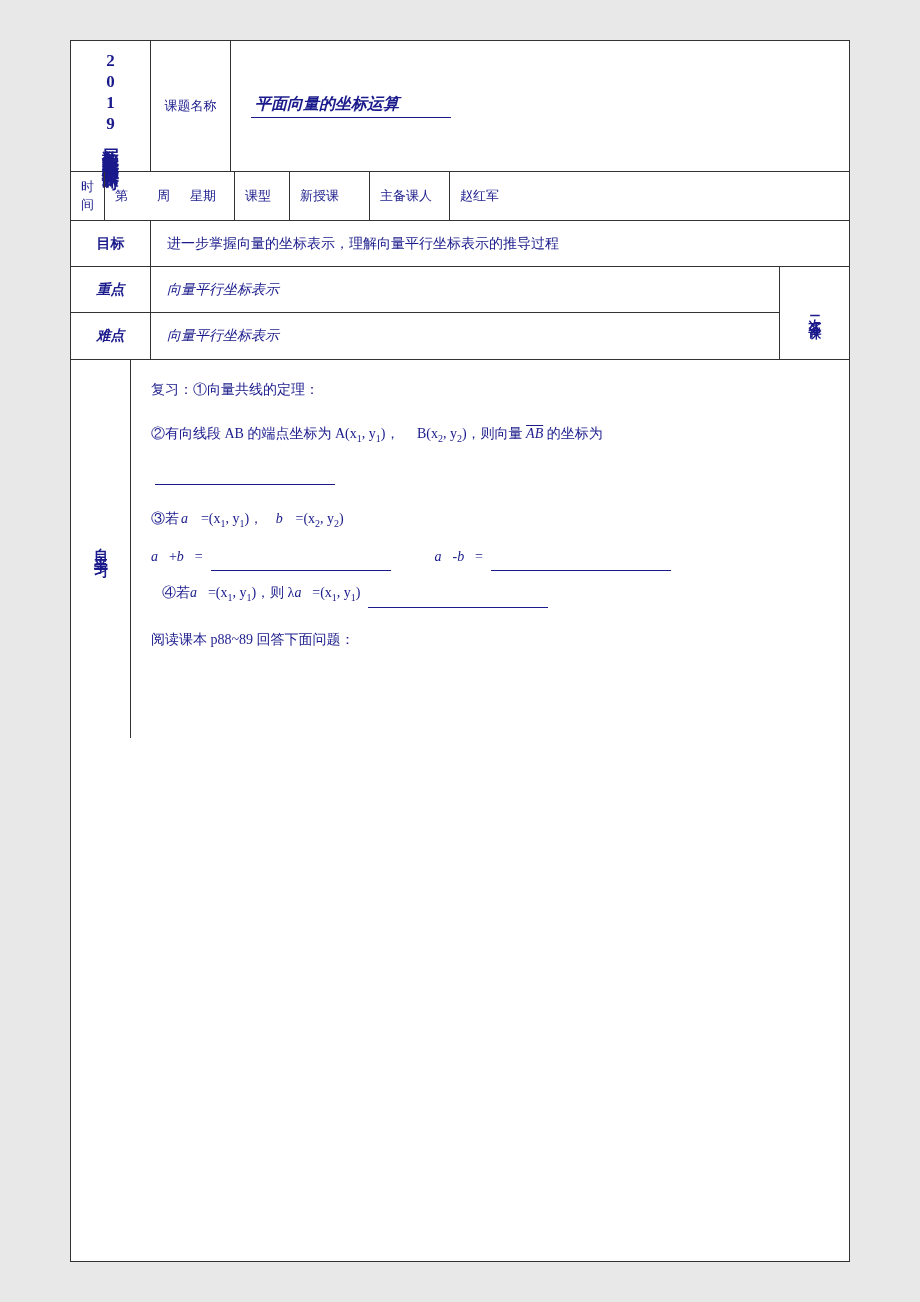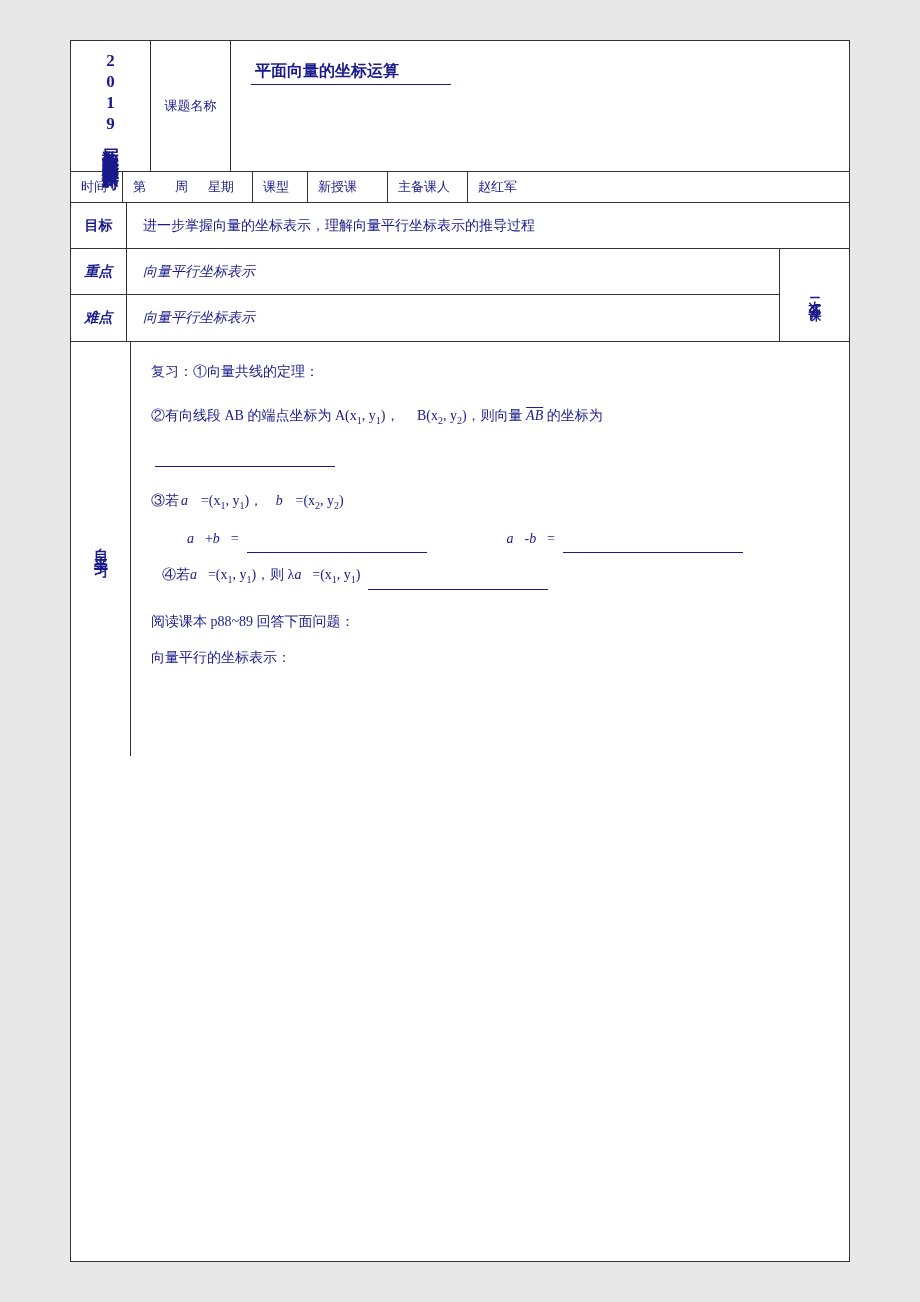--- a/index.html
+++ b/index.html
@@ -37,20 +37,22 @@
       letter-spacing: 2px;
       display: flex;
       align-items: center;
       justify-content: center;
     }
     .header-title-area {
       flex: 1;
       padding: 20px 20px;
       display: flex;
       flex-direction: column;
+      justify-content: center;
+      font-style: italic;
     }
     .title-field {
       display: flex;
       align-items: center;
       gap: 8px;
     }
     .title-value {
       font-size: 16px;
       font-weight: bold;
       color: #1a1a8c;
@@ -76,21 +78,21 @@
     .info-cell:last-child {
       border-right: none;
       flex: 1;
     }
     
     .content-row {
       display: flex;
       border-bottom: 1.5px solid #333;
     }
     .row-label {
-      width: 56px;
+      width: 80px;
       border-right: 1.5px solid #333;
       padding: 10px 6px;
       font-size: 14px;
       font-weight: bold;
       color: #1a1a8c;
       display: flex;
       align-items: center;
       justify-content: center;
     }
     .row-content {
@@ -132,21 +134,20 @@
     .formula-row {
       display: flex;
       align-items: center;
       gap: 40px;
       margin: 8px 0;
     }
     .formula-item {
       display: flex;
       align-items: center;
       gap: 4px;
-      margin-left: 36px;
     }
   </style>
 </head>
 <body>
 
 <div class="page">
 
   <div class="header-row">
 
     <div class="vertical-title">
@@ -160,21 +161,21 @@
     </div>
 
     <div class="header-title-area">
       <div class="title-field">
         <span class="title-value">平面向量的坐标运算</span>
       </div>
     </div>
   </div>
 
   <div class="info-row">
-    <div class="info-cell" style="width:52px;">
+    <div class="info-cell" style="width:34px;">
       <span>时间</span>
     </div>
     <div class="info-cell" style="width:130px;">
       <span>第</span>
       <span style="margin: 0 4px;">　</span>
       <span>周</span>
       <span style="margin-left:12px;"></span>
       <span>星期</span>
     </div>
     <div class="info-cell" style="width:55px;">
@@ -260,19 +261,18 @@
           <span class="underline-blank-long">&nbsp;</span>
         </div>
       </div>
 
       <p style="margin-top:6px;margin-left:11px;">
         <span>④若<em>a⃗</em>=(x<sub>1</sub>, y<sub>1</sub>)，则 λ<em>a⃗</em>=(x<sub>1</sub>, y<sub>1</sub>)</span>
         <span class="underline-blank-long">&nbsp;</span>
       </p>
 
       <p style="margin-top:18px;">阅读课本 p88~89 回答下面问题：</p>
-      <p>向量平行的坐标表示：</p>
 
       <div style="height: 60px;"></div>
     </div>
   </div>
 
 </div>
 
 </body></html>

